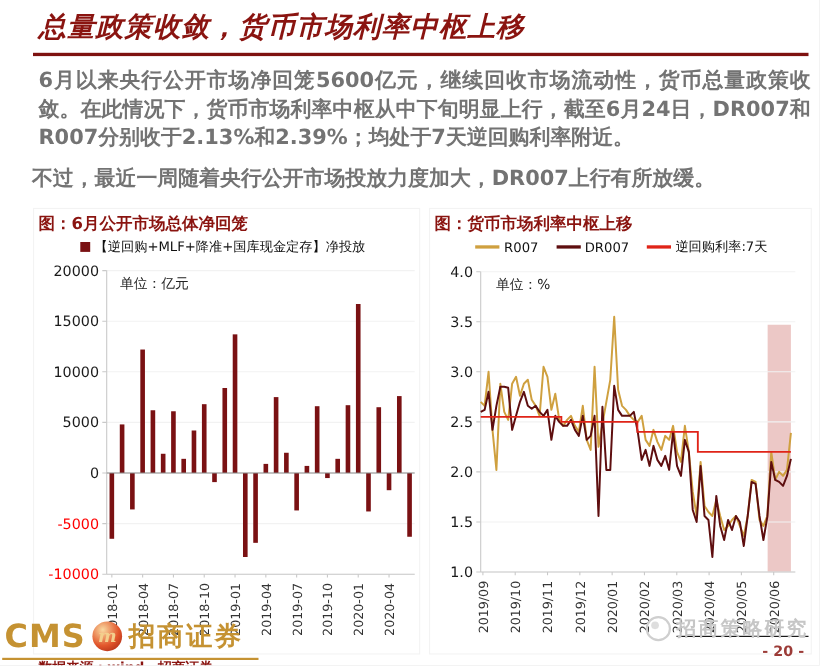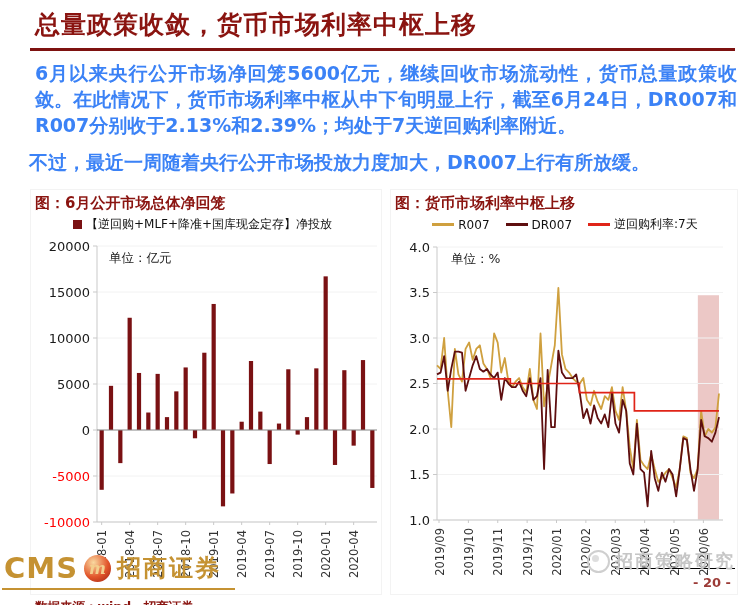--- a/index.html
+++ b/index.html
@@ -1,35 +1,35 @@
 <!DOCTYPE html>
 <html><head>
 <meta charset="utf-8">
 <style>
   html,body{margin:0;padding:0;background:#e9e9e9;}
   .page{width:745px;height:605px;background:#ffffff;position:relative;overflow:hidden;
         font-family:"DejaVu Sans","Liberation Sans",sans-serif;}
-  .header{padding:8px 8px 0 35px;}
+  .header{padding:8px 8px 0 35px;font-style:italic;}
   .page-title{font-size:25px;font-weight:700;color:#8A1410;margin:0 0 7px 0;letter-spacing:1px;}
   .title-rule{height:3px;background:#7E1210;margin:0 10px 0 30px;}
-  .para{margin:9px 8px 0 35px;font-size:19px;font-weight:700;color:#3b82f6;line-height:1.37;text-align:justify;}
+  .para{margin:9px 8px 0 35px;font-size:19px;font-weight:700;color:#737373;line-height:1.37;text-align:justify;}
   .para.second{margin-top:11px;margin-left:29px;}
   .charts{display:flex;gap:8px;margin:14px 4px 0 30px;}
   .fig{width:352px;border:1px solid #f3f3f3;padding:2px 0 0 2px;box-sizing:border-box;}
   .fig.right{width:348px;}
   .fig-title{font-size:15px;font-weight:700;color:#8A1410;margin:2px 0 3px 2px;}
   .legend{display:flex;align-items:center;font-size:12px;color:#111;margin:0 0 1px 0;}
   .legend.left-indent{margin-left:40px;}
   .legend.centered{justify-content:center;gap:16px;}
   .legend-item{display:flex;align-items:center;gap:4px;}
   .sq-swatch{width:9px;height:9px;display:inline-block;}
   .line-swatch{width:22px;height:3px;display:inline-block;}
   svg text{font-family:"DejaVu Sans","Liberation Sans",sans-serif;}
   .src{margin:4px 0 0 35px;font-size:12.5px;font-weight:700;color:#8A1410;}
-  .footer{position:absolute;left:0;right:0;bottom:13px;display:flex;justify-content:space-between;
+  .footer{position:absolute;left:0;right:0;bottom:3px;display:flex;justify-content:space-between;
           align-items:flex-end;padding:0 10px 2px 2px;}
   .logo{display:flex;align-items:center;gap:6px;border-bottom:2px solid #C59232;padding:0 14px 3px 2px;}
   .logo-cms{font-size:29px;font-weight:700;color:#C59232;letter-spacing:1px;}
   .logo-emblem{width:27px;height:27px;border-radius:50%;display:inline-flex;align-items:center;justify-content:center;
        background:radial-gradient(circle at 35% 28%, #f9d9a0 0%, #e2562b 55%, #9c1f10 100%);}
   .logo-m{color:#f3cf8d;font-size:16px;font-weight:700;font-style:italic;font-family:"DejaVu Serif","Liberation Serif",serif;}
   .logo-name{font-size:24px;font-weight:700;color:#C59232;letter-spacing:2px;text-align:right;}
   .wm-wrap{text-align:right;}
   .wm-row{display:flex;align-items:center;gap:5px;justify-content:flex-end;text-decoration:underline;}
   .wm-icon{width:19px;height:19px;border-radius:50%;border:2px solid #cfcfcf;display:inline-block;position:relative;}

